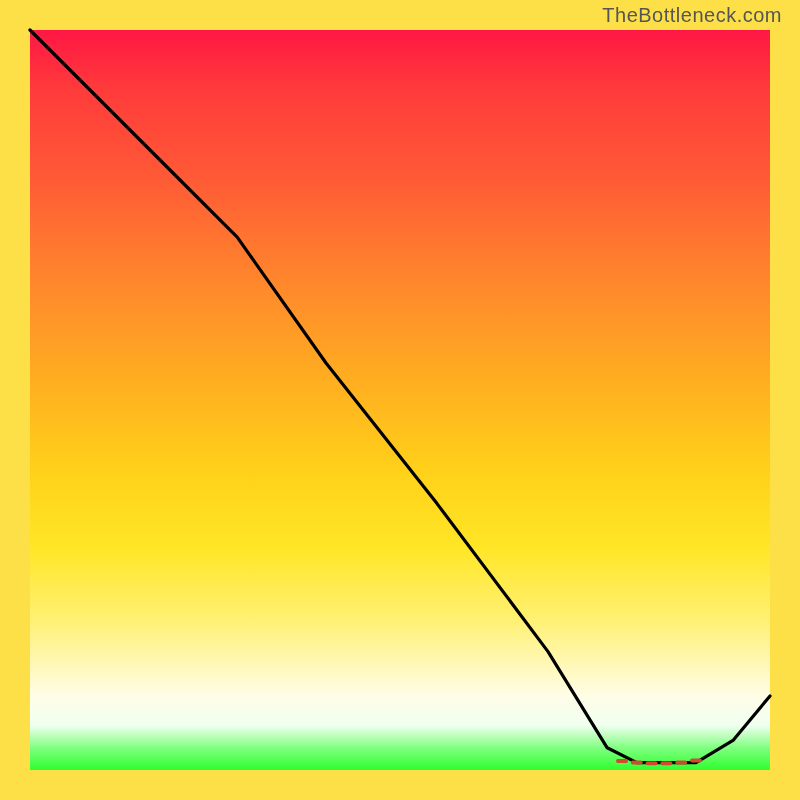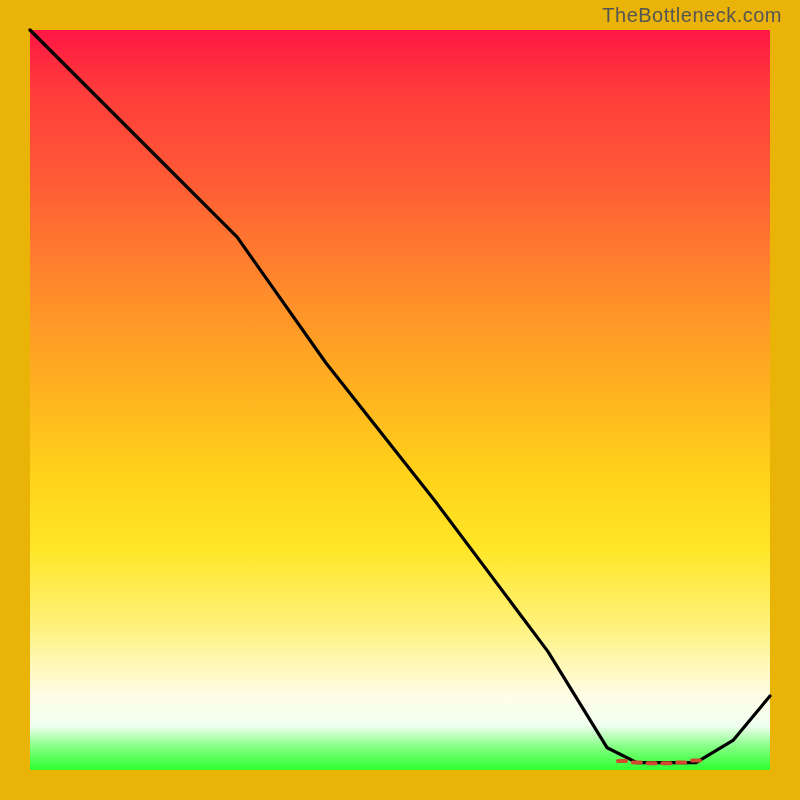--- a/index.html
+++ b/index.html
@@ -8,21 +8,21 @@
     width: 800px;
     height: 800px;
     background: #000;
     font-family: Arial, Helvetica, sans-serif;
     overflow: hidden;
   }
   .stage {
     position: relative;
     width: 800px;
     height: 800px;
-    background: #eab308;
+    background: #fde047;
   }
   .watermark {
     position: absolute;
     top: 4px;
     right: 18px;
     color: #555;
     font-size: 20px;
     font-weight: 500;
     letter-spacing: 0.5px;
     user-select: none;

